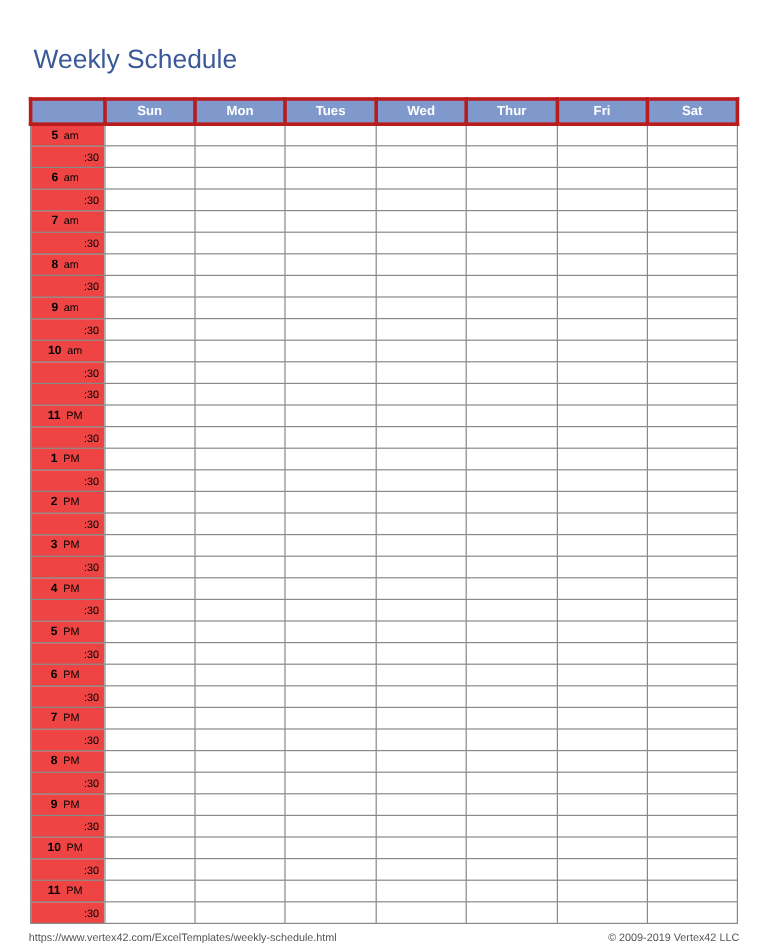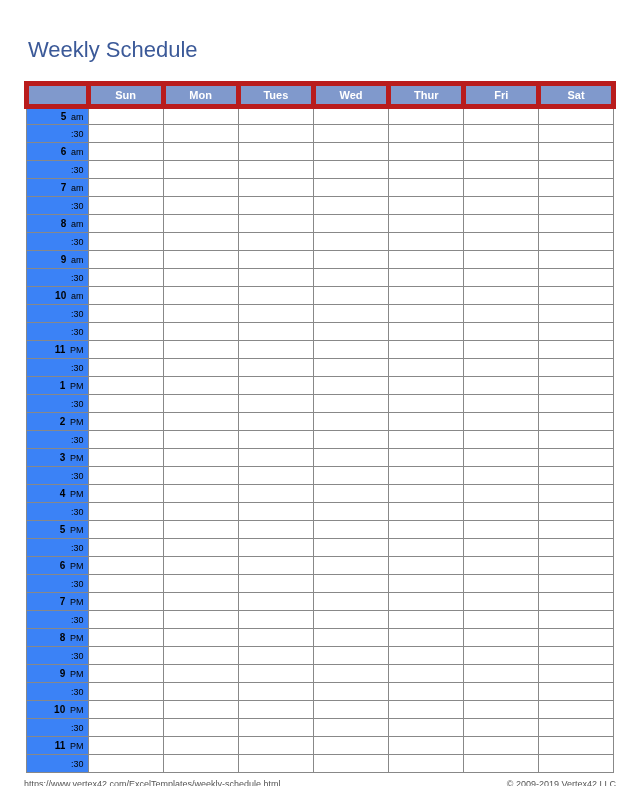--- a/index.html
+++ b/index.html
@@ -21,37 +21,37 @@
   table {
     border-collapse: collapse;
     width: 592px;
   }
   th {
     background: #8099cc;
     color: #fff;
     font-size: 11px;
     font-weight: bold;
     padding: 3px 4px;
-    border: 5px solid #b91c1c;
+    border: 3px solid #b91c1c;
     text-align: center;
     height: 18px;
   }
   th.time-col {
     background: #8099cc;
     width: 52px;
   }
   td {
     border: 1px solid #888;
     height: 18px;
     font-size: 10px;
     padding: 0;
   }
   td.time-cell {
-    background: #3b82f6;
-    text-align: right;
+    background: #ef4444;
+    text-align: center;
     padding-right: 4px;
     font-weight: bold;
     color: #000;
     border: 1px solid #888;
     white-space: nowrap;
   }
   td.time-cell .ampm {
     font-size: 9px;
     font-weight: normal;
     margin-left: 2px;

